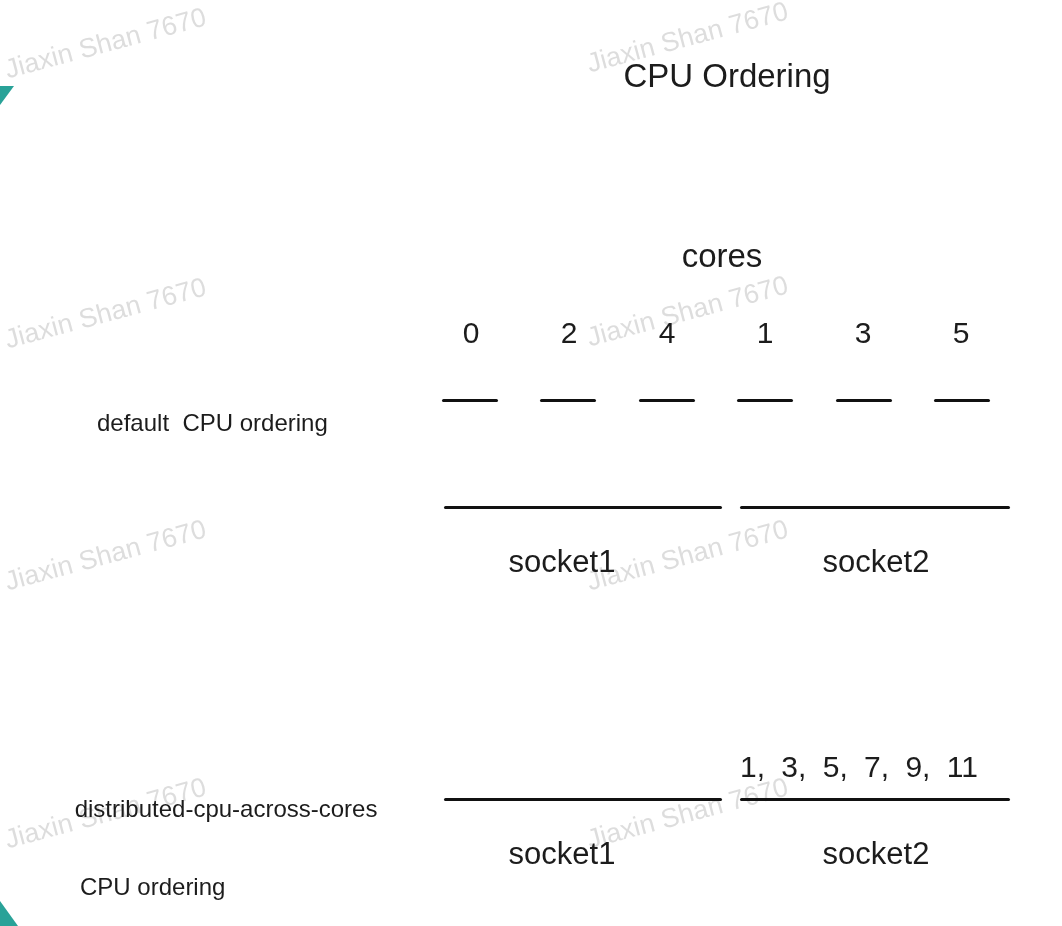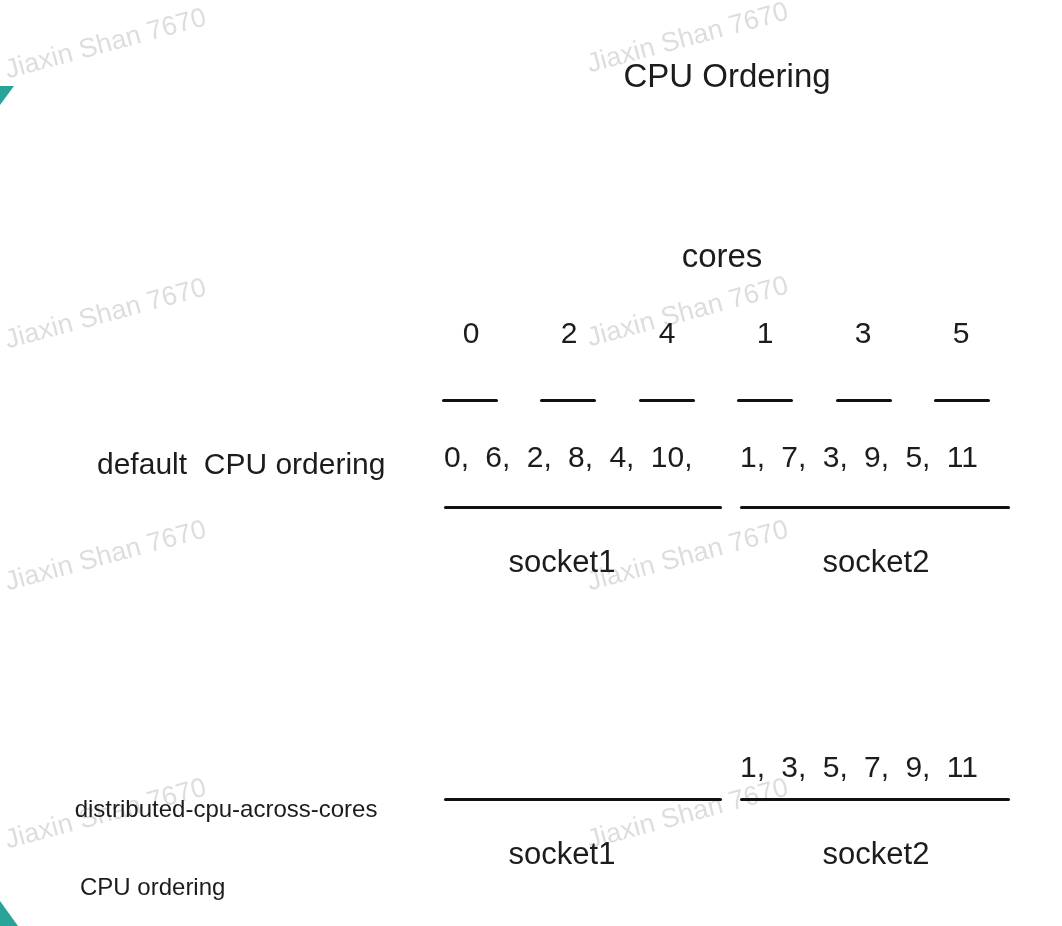--- a/index.html
+++ b/index.html
@@ -78,23 +78,22 @@
   .tick-row { top: 399px; }
   .tick {
     width: 56px;
     height: 3px;
     background: #111111;
     border-radius: 2px;
   }
 
   .row-label {
     position: absolute;
-    font-size: 30px;
+    font-size: 24px;
     white-space: pre;
-    margin-top: 38px;
   }
   .default-label { left: 97px; top: 409px; }
 
   .dist-label {
     position: absolute;
     left: 48px; top: 750px;
     font-size: 24px;
     line-height: 39px;
     white-space: pre;
   }
@@ -167,22 +166,20 @@
     <span class="tick"></span>
     <span class="tick"></span>
     <span class="tick"></span>
     <span class="tick"></span>
     <span class="tick"></span>
     <span class="tick"></span>
   </div>
 
   <div class="row-label default-label">default  CPU ordering</div>
 
-  <span class="cpu-span row1 s1">0, 6, 2, 8, 4, 10,</span>
-  <span class="cpu-span row1 s2">1, 7, 3, 9, 5, 11</span>
 
   <div class="socket-line line-r1 s1"></div>
   <div class="socket-line line-r1 s2"></div>
 
   <div class="socket-label sl-r1 s1">socket1</div>
   <div class="socket-label sl-r1 s2">socket2</div>
 
   <div class="dist-label">
     <span class="line1">distributed-cpu-across-cores</span>
     <span class="line2">CPU ordering</span>

